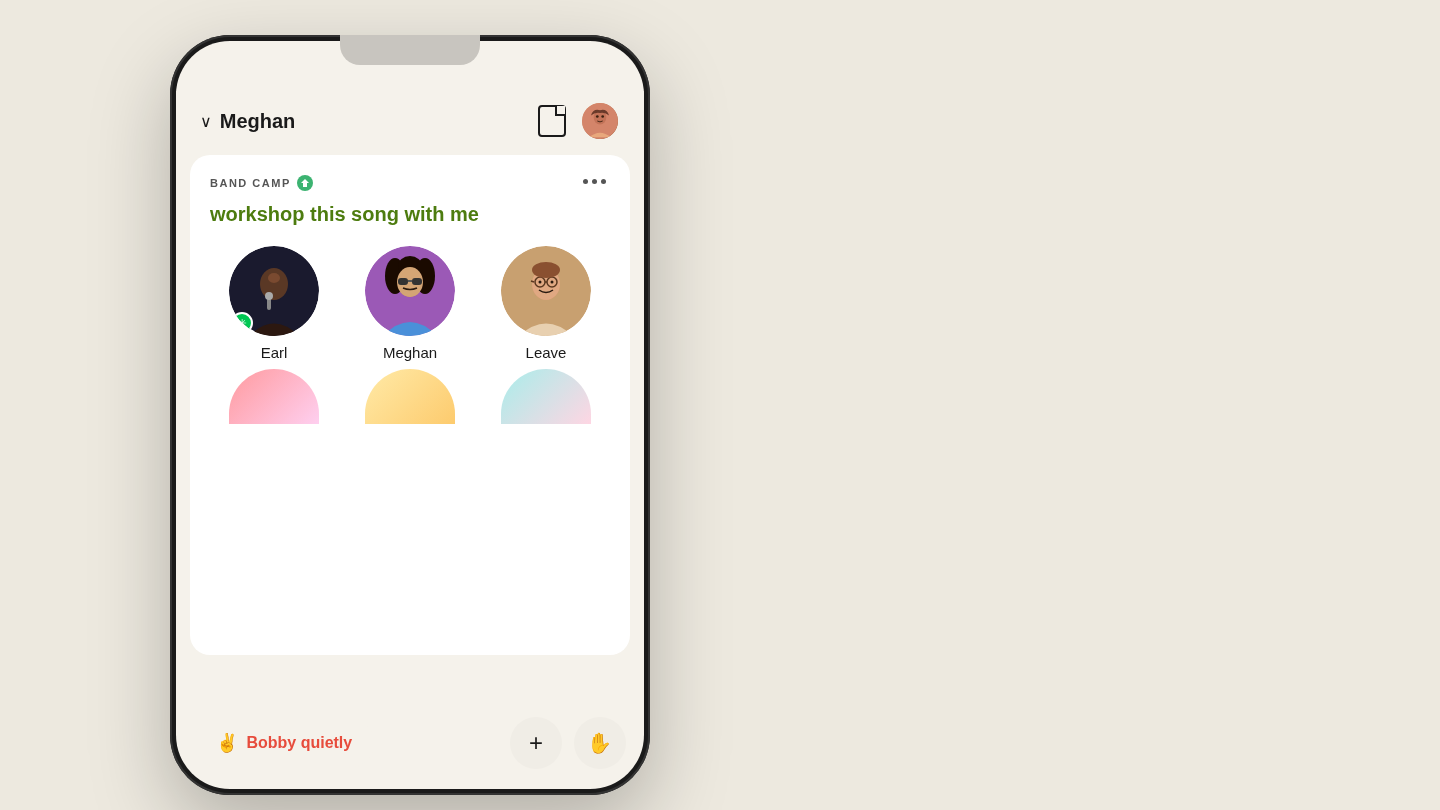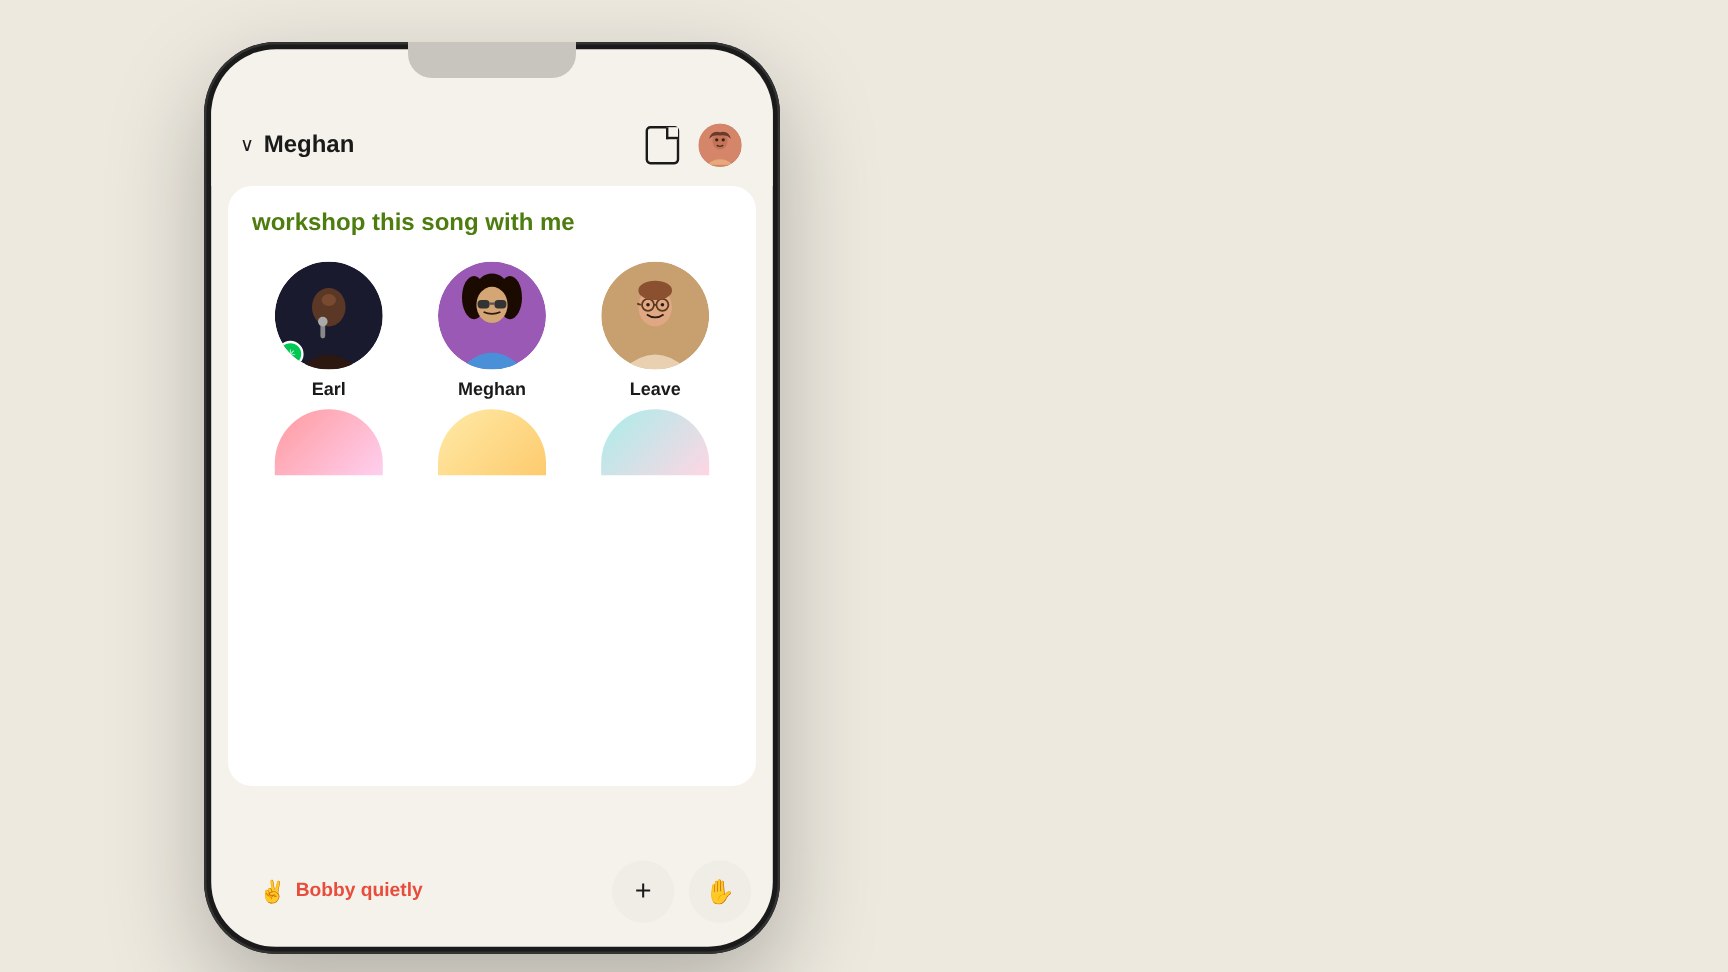--- a/index.html
+++ b/index.html
@@ -230,21 +230,21 @@
     .person-avatar {
       width: 90px;
       height: 90px;
       border-radius: 50%;
       overflow: hidden;
       position: relative;
     }
 
     .person-name {
       font-size: 15px;
-      font-weight: 700;
+      font-weight: 400;
       color: #1a1a1a;
       text-align: center;
     }
 
     
     .earl-badge {
       position: absolute;
       bottom: 2px;
       left: 2px;
       width: 22px;
@@ -368,20 +368,35 @@
                 <path d="M17 20 Q20 22 23 20" stroke="#3a2010" stroke-width="1" fill="none"></path>
 
                 <path d="M10 14 Q12 6 20 8 Q28 6 30 14 Q26 10 20 11 Q14 10 10 14Z" fill="#6b3a2a"></path>
               </svg>
             </div>
           </div>
         </div>
       </div>
 
       <div class="card">
+        <div class="card-header">
+          <div class="card-label-row">
+            <span class="card-label">BAND CAMP</span>
+            <div class="home-icon">
+              <svg width="10" height="10" viewBox="0 0 10 10">
+                <path d="M5 1L9 5H7V9H3V5H1Z" fill="white"></path>
+              </svg>
+            </div>
+          </div>
+          <div class="more-dots">
+            <div class="dot"></div>
+            <div class="dot"></div>
+            <div class="dot"></div>
+          </div>
+        </div>
 
         <div class="card-title">workshop this song with me</div>
 
         <div class="people-grid">
 
           <div class="person-item">
             <div class="person-avatar">
               <svg viewBox="0 0 90 90" width="90" height="90" class="portrait">
                 <circle cx="45" cy="45" r="45" fill="#1a1a2e"></circle>
 

